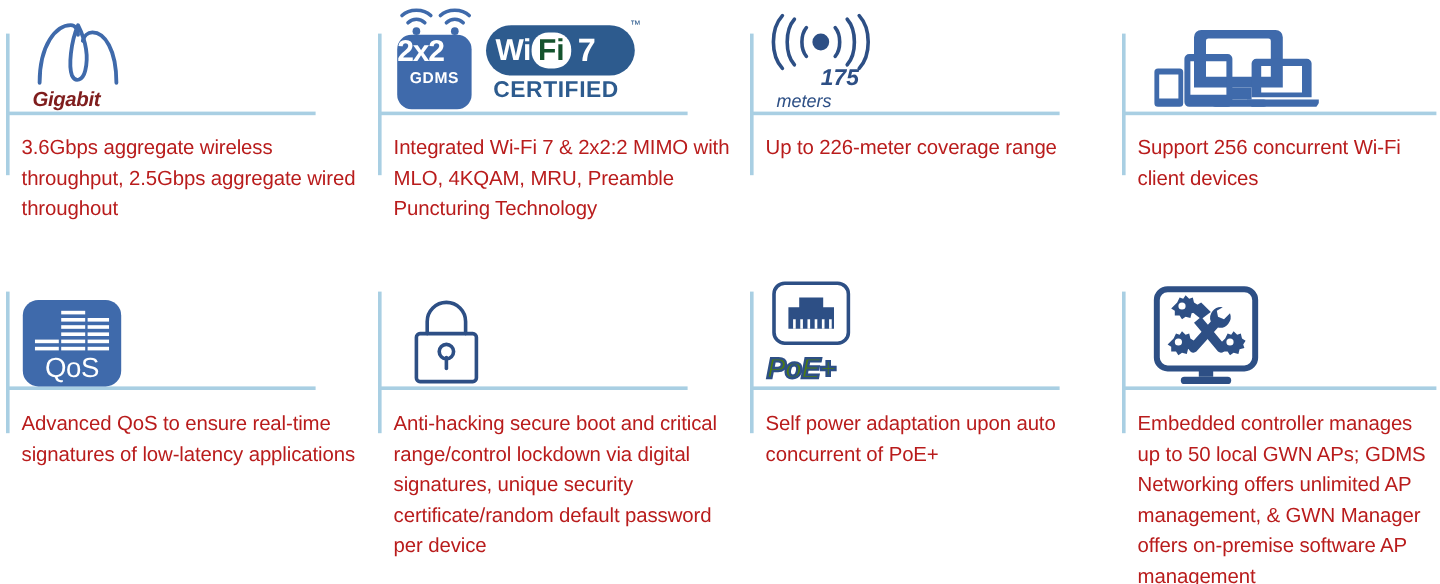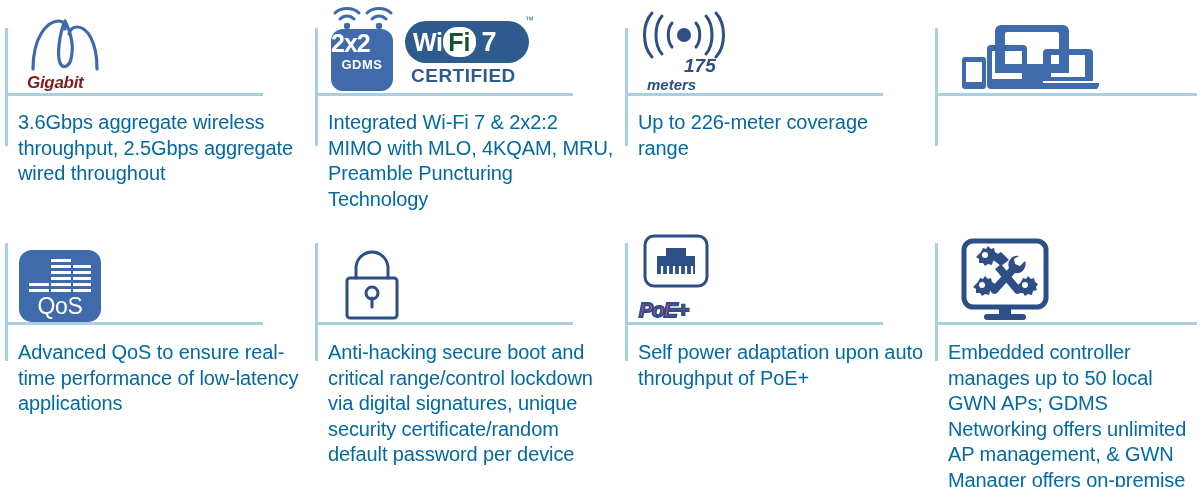--- a/index.html
+++ b/index.html
@@ -45,23 +45,23 @@
   }
   .row1 .divider { top: 93px; width: 258px; }
   .row1.c4 .divider { width: 262px; }
   .row2 .divider { top: 107px; width: 258px; }
   .row2.c4 .divider { width: 262px; }
 
   .desc {
     position: absolute;
     left: 18px;
     right: 6px;
-    font-size: 20px;
+    font-size: 17px;
     line-height: 25.5px;
-    color: #0369a1;
+    color: #b91c1c;
     letter-spacing: -0.1px;
   }
   .row1 .desc { top: 110px; }
   .row2 .desc { top: 125px; }
 
   
   .ic-gigabit { width: 92px; height: 78px; position: relative; }
   .gig-label {
     position: absolute; bottom: 0; left: 8px;
     font-size: 17px; font-weight: bold; font-style: italic;
@@ -72,40 +72,40 @@
   .ic-wifi7 { display: flex; align-items: flex-end; gap: 8px; height: 88px; }
 
   
   .ic-175 { width: 90px; height: 82px; position: relative; }
   .m-num {
     position: absolute; left: 14px; bottom: 16px;
     font-size: 19px; font-weight: bold; font-style: italic; color: #2d4f85; margin-left: 31px;
   }
   .m-unit {
     position: absolute; left: 8px; bottom: 0px;
-    font-size: 15px; font-weight: bold; font-style: italic; color: #2d4f85;
+    font-size: 15px; font-weight: normal; font-style: italic; color: #2d4f85;
   }
 
   
   .ic-qos {
     width: 82px; height: 72px; border-radius: 13px;
     background: #3f6aab; position: relative;
   }
   .qos-text {
     position: absolute; bottom: 2px; left: 0; right: 0;
     text-align: center; color: #ffffff; font-size: 23px;
     letter-spacing: -0.3px;
   }
 
   
   .ic-poe { width: 90px; height: 88px; position: relative; }
   .poe-label {
     position: absolute; bottom: 0px; left: 0px;
-    font-size: 21px; font-weight: bold; font-style: italic;
-    color: #ec4899;
+    font-size: 24px; font-weight: bold; font-style: italic;
+    color: #4d7c0f;
     -webkit-text-stroke: 2px #2d4f85;
     letter-spacing: -1px;
   }
 </style>
 </head>
 <body>
 
 <div class="grid">
 
   <div class="cell row1 c1">
@@ -204,20 +204,21 @@
 
           <path d="M32 24 h32 a4 4 0 0 1 4 4 v36 a4 4 0 0 1 -4 4 h-32 a4 4 0 0 1 -4 -4 v-36 a4 4 0 0 1 4 -4 z
                    M33 30 h30 v28 h-30 z" fill-rule="evenodd"></path>
 
           <path d="M88 28 h42 a4 4 0 0 1 4 4 v28 h-50 v-28 a4 4 0 0 1 4 -4 z
                    M92 34 h34 v22 h-34 z" fill-rule="evenodd"></path>
           <path d="M80 62 h62 l-4 6 h-54 z"></path>
         </g>
       </svg>
     </div>
+    <div class="desc">Support 256 concurrent Wi-Fi client devices</div>
   </div>
 
   <div class="cell row2 c1">
     <div class="rail"></div>
     <div class="divider"></div>
     <div class="icon-wrap">
       <div class="ic-qos">
         <svg width="62" height="42" viewBox="0 0 62 42" style="position:absolute;top:7px;left:10px;">
           <g fill="#ffffff">
             <rect x="0" y="26" width="20" height="3"></rect>
@@ -231,21 +232,21 @@
             <rect x="44" y="8" width="18" height="3"></rect>
             <rect x="44" y="14" width="18" height="3"></rect>
             <rect x="44" y="20" width="18" height="3"></rect>
             <rect x="44" y="26" width="18" height="3"></rect>
             <rect x="44" y="32" width="18" height="3"></rect>
           </g>
         </svg>
         <div class="qos-text">QoS</div>
       </div>
     </div>
-    <div class="desc">Advanced QoS to ensure real-time performance of low-latency applications</div>
+    <div class="desc">Advanced QoS to ensure real-time signatures of low-latency applications</div>
   </div>
 
   <div class="cell row2 c2">
     <div class="rail"></div>
     <div class="divider"></div>
     <div class="icon-wrap">
       <svg width="66" height="76" viewBox="0 0 66 76" style="margin-left:10px;">
         <g fill="none" stroke="#2d4f85" stroke-width="3">
           <path d="M17 32 v-10 a16 16 0 0 1 32 0 v10" stroke-linecap="round"></path>
           <rect x="8" y="32" width="50" height="40" rx="3"></rect>
@@ -270,21 +271,21 @@
               <path d="M25 40 v-8"></path>
               <path d="M31 40 v-8"></path>
             <path d="M37 40 v-8"></path>
               <path d="M43 40 v-8"></path>
               <path d="M49 40 v-8"></path>
           </g>
         </svg>
         <span class="poe-label">PoE+</span>
       </div>
     </div>
-    <div class="desc">Self power adaptation upon auto throughput of PoE+</div>
+    <div class="desc">Self power adaptation upon auto concurrent of PoE+</div>
   </div>
 
   <div class="cell row2 c4">
     <div class="rail"></div>
     <div class="divider"></div>
     <div class="icon-wrap">
       <svg width="88" height="84" viewBox="0 0 88 84" style="margin-left:12px;">
         <rect x="3" y="3" width="82" height="66" rx="9" fill="none" stroke="#2d4f85" stroke-width="5"></rect>
         <path d="M38 69 h12 v7 h-12 z" fill="#2d4f85"></path>
         <path d="M26 76 h36 a3 3 0 0 1 0 6 h-36 a3 3 0 0 1 0 -6 z" fill="#2d4f85"></path>

